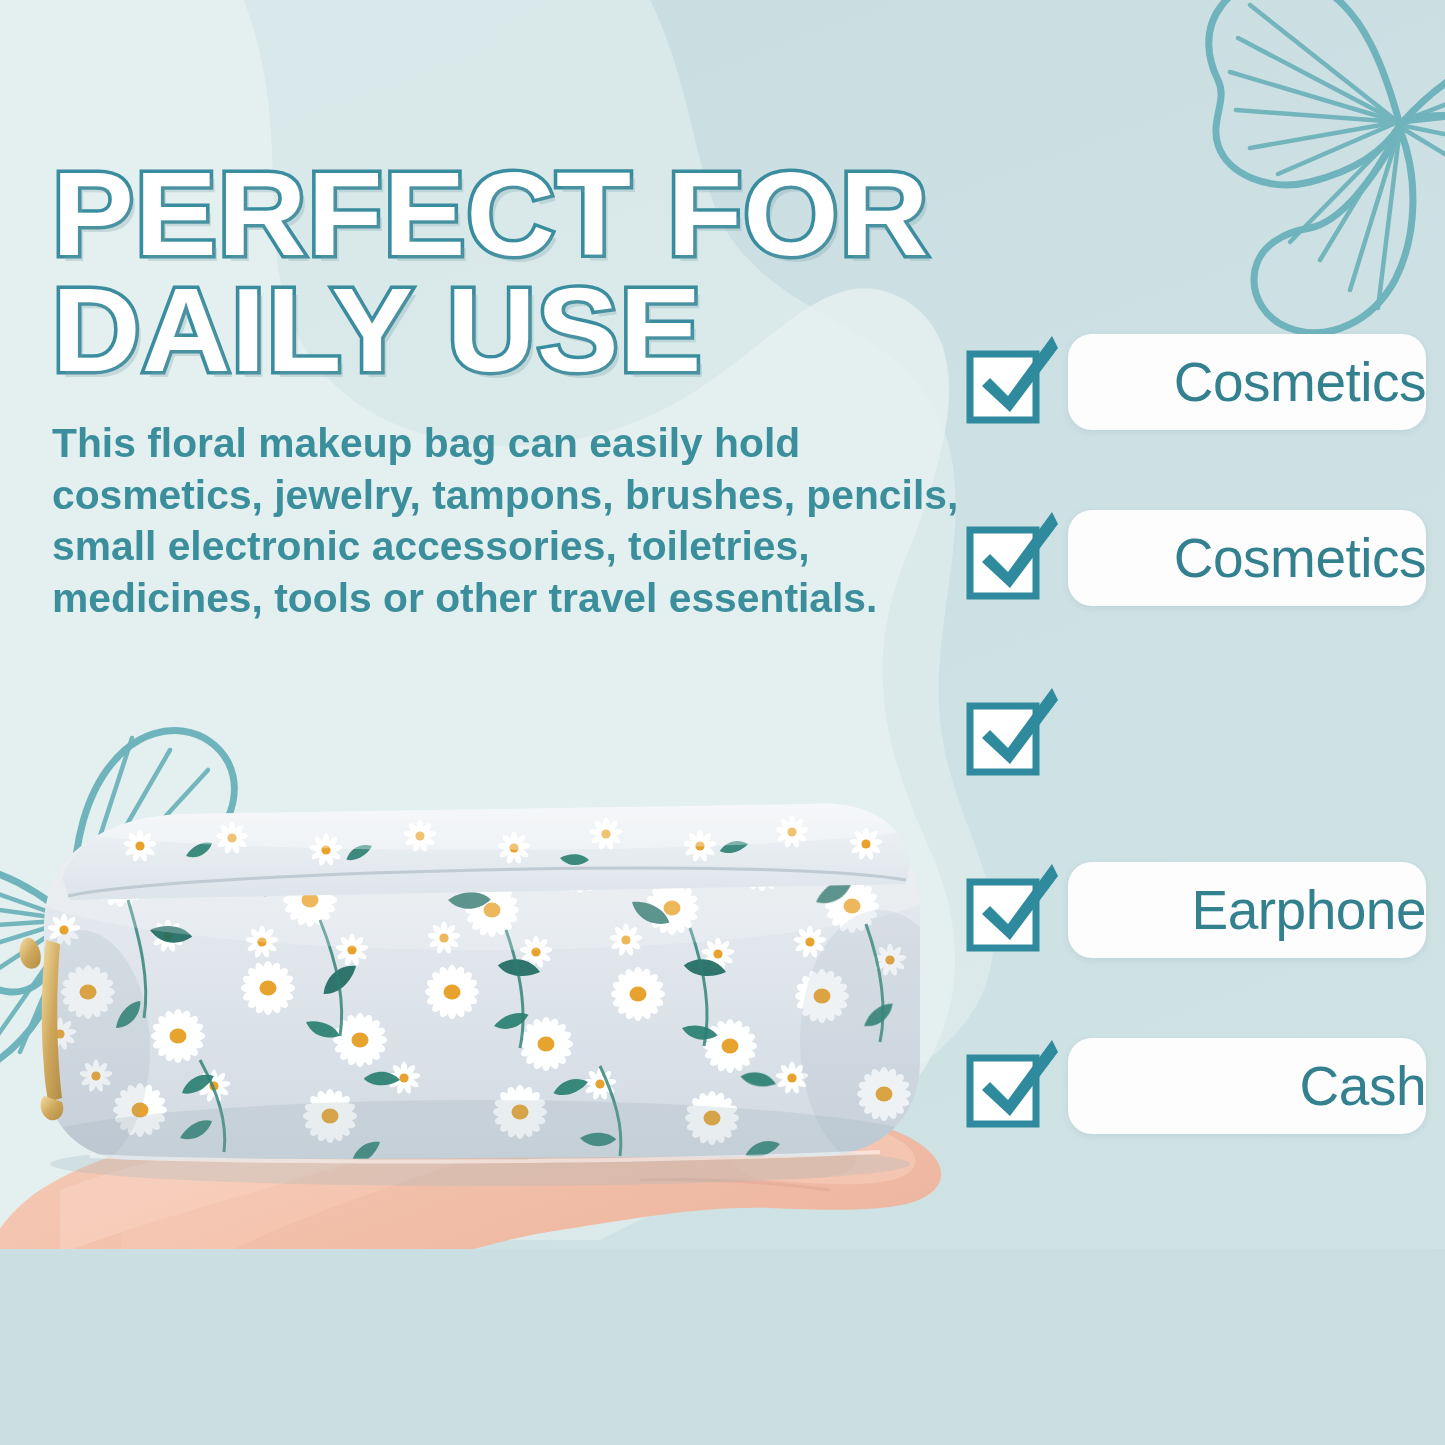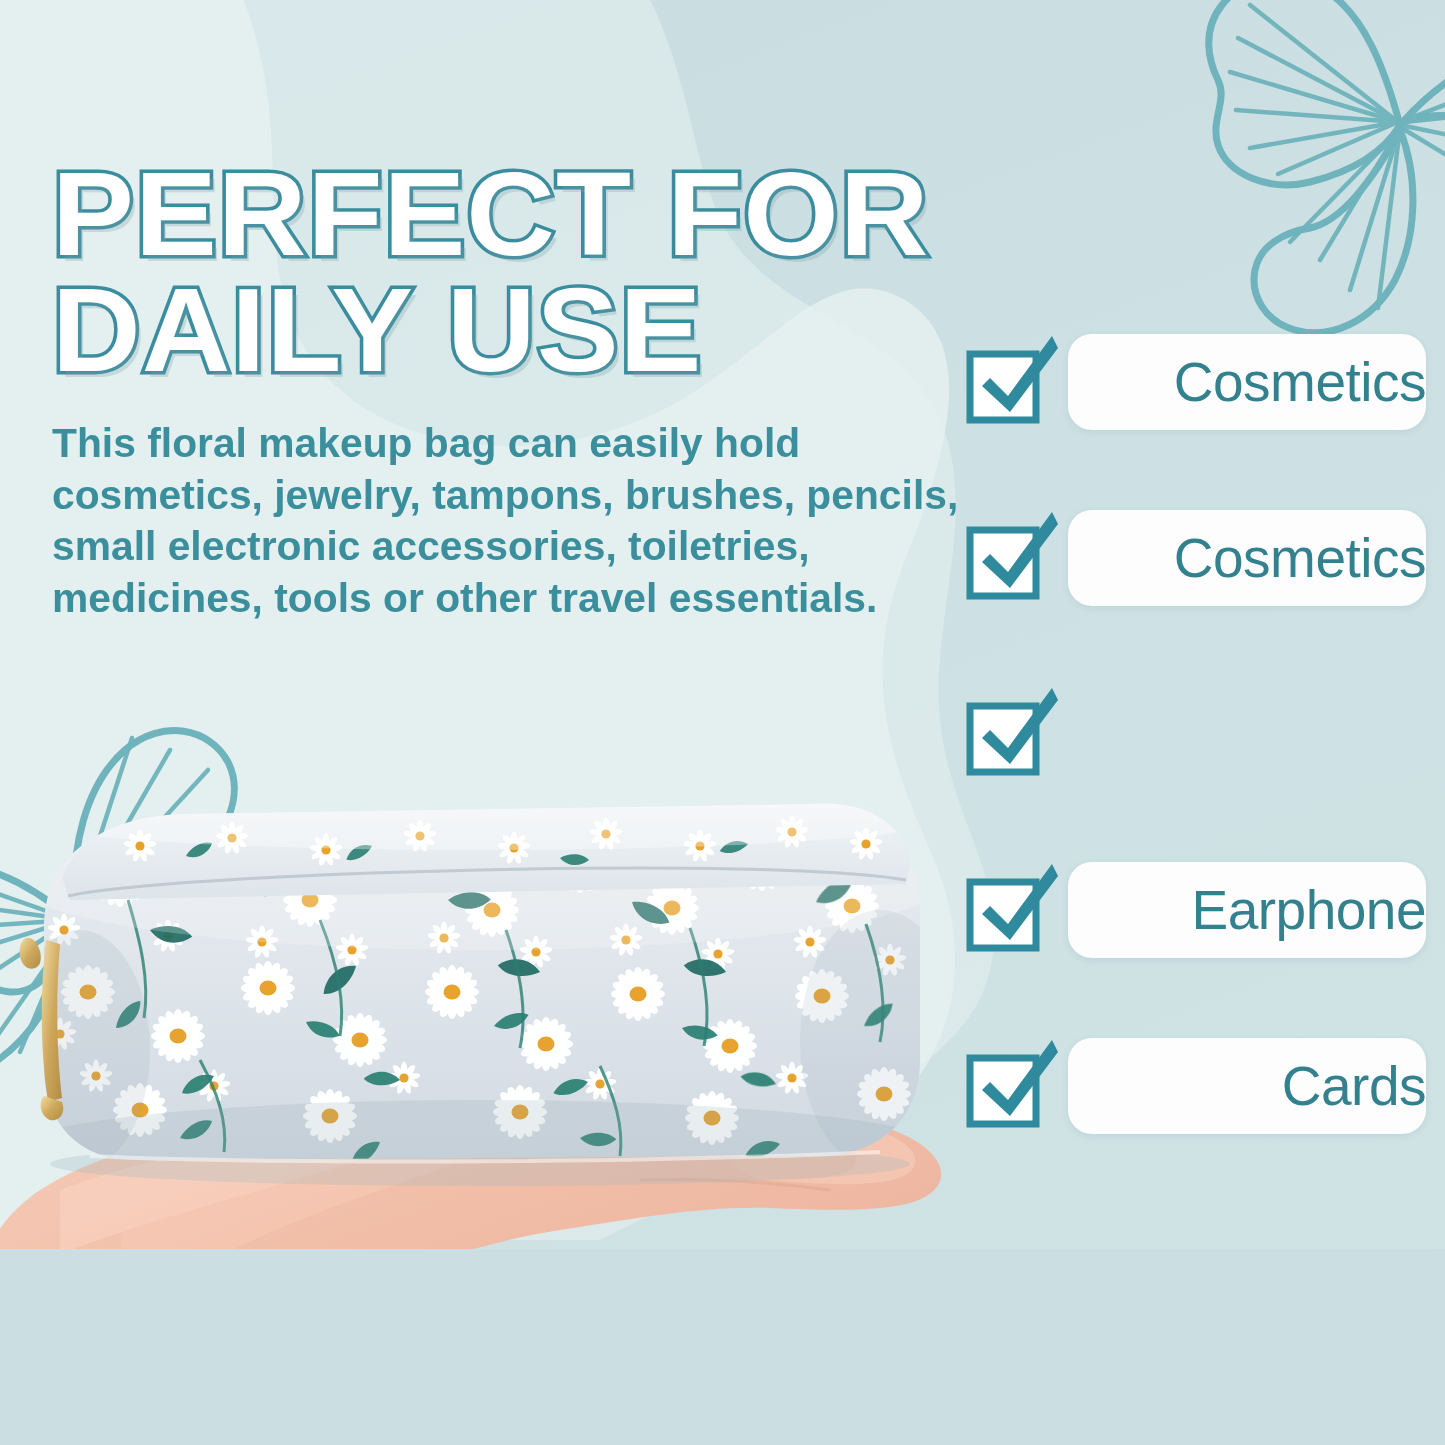--- a/index.html
+++ b/index.html
@@ -223,21 +223,21 @@
     </div>
 
     <div class="check-row">
       <span class="check-icon">
         <svg viewBox="0 0 92 88">
           <rect x="4" y="16" width="66" height="66" fill="#ffffff" stroke="#2e8a9c" stroke-width="7"></rect>
           <path d="M16,48 L24,40 L42,58 L86,-2 L92,10 L44,74 Z" fill="#2e8a9c"></path>
         </svg>
       </span>
       <span class="pill">
-        <span class="pill-label">Cards</span>
+        <span class="pill-label">Cash</span>
       </span>
     </div>
 
 
   </div>
 
   <div class="photo">
     <svg viewBox="0 0 960 685">
       <defs>
 

